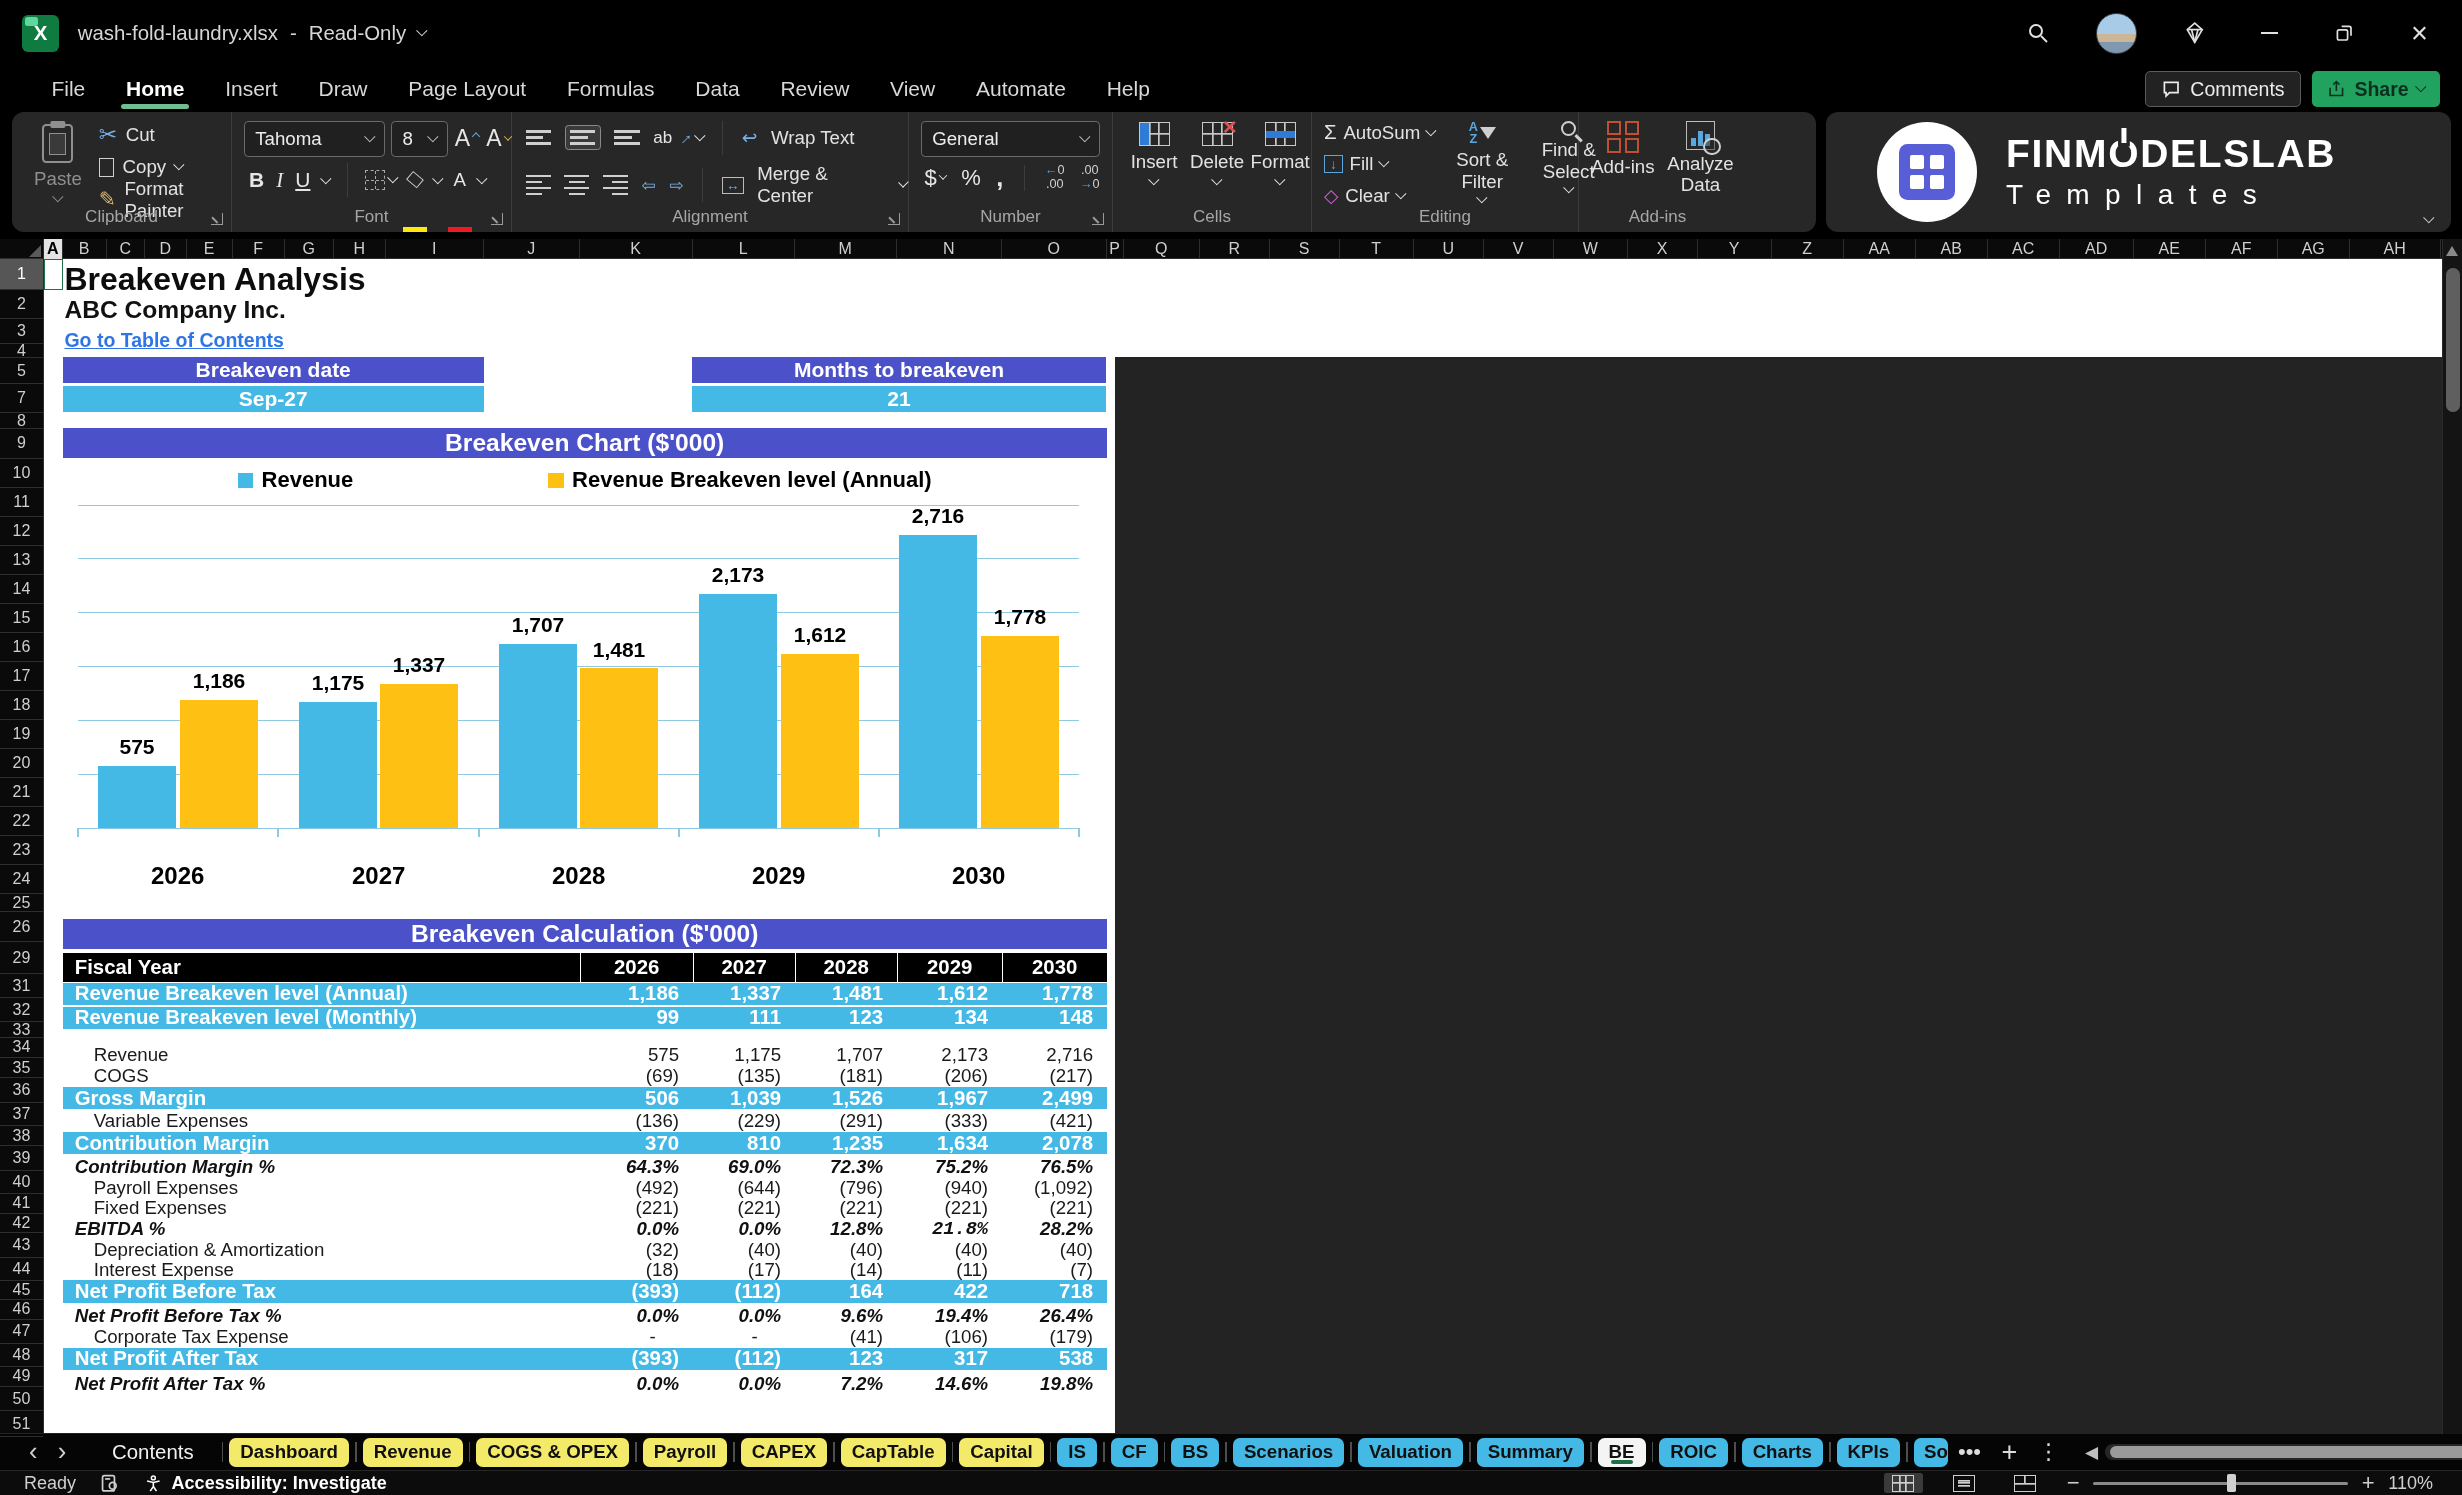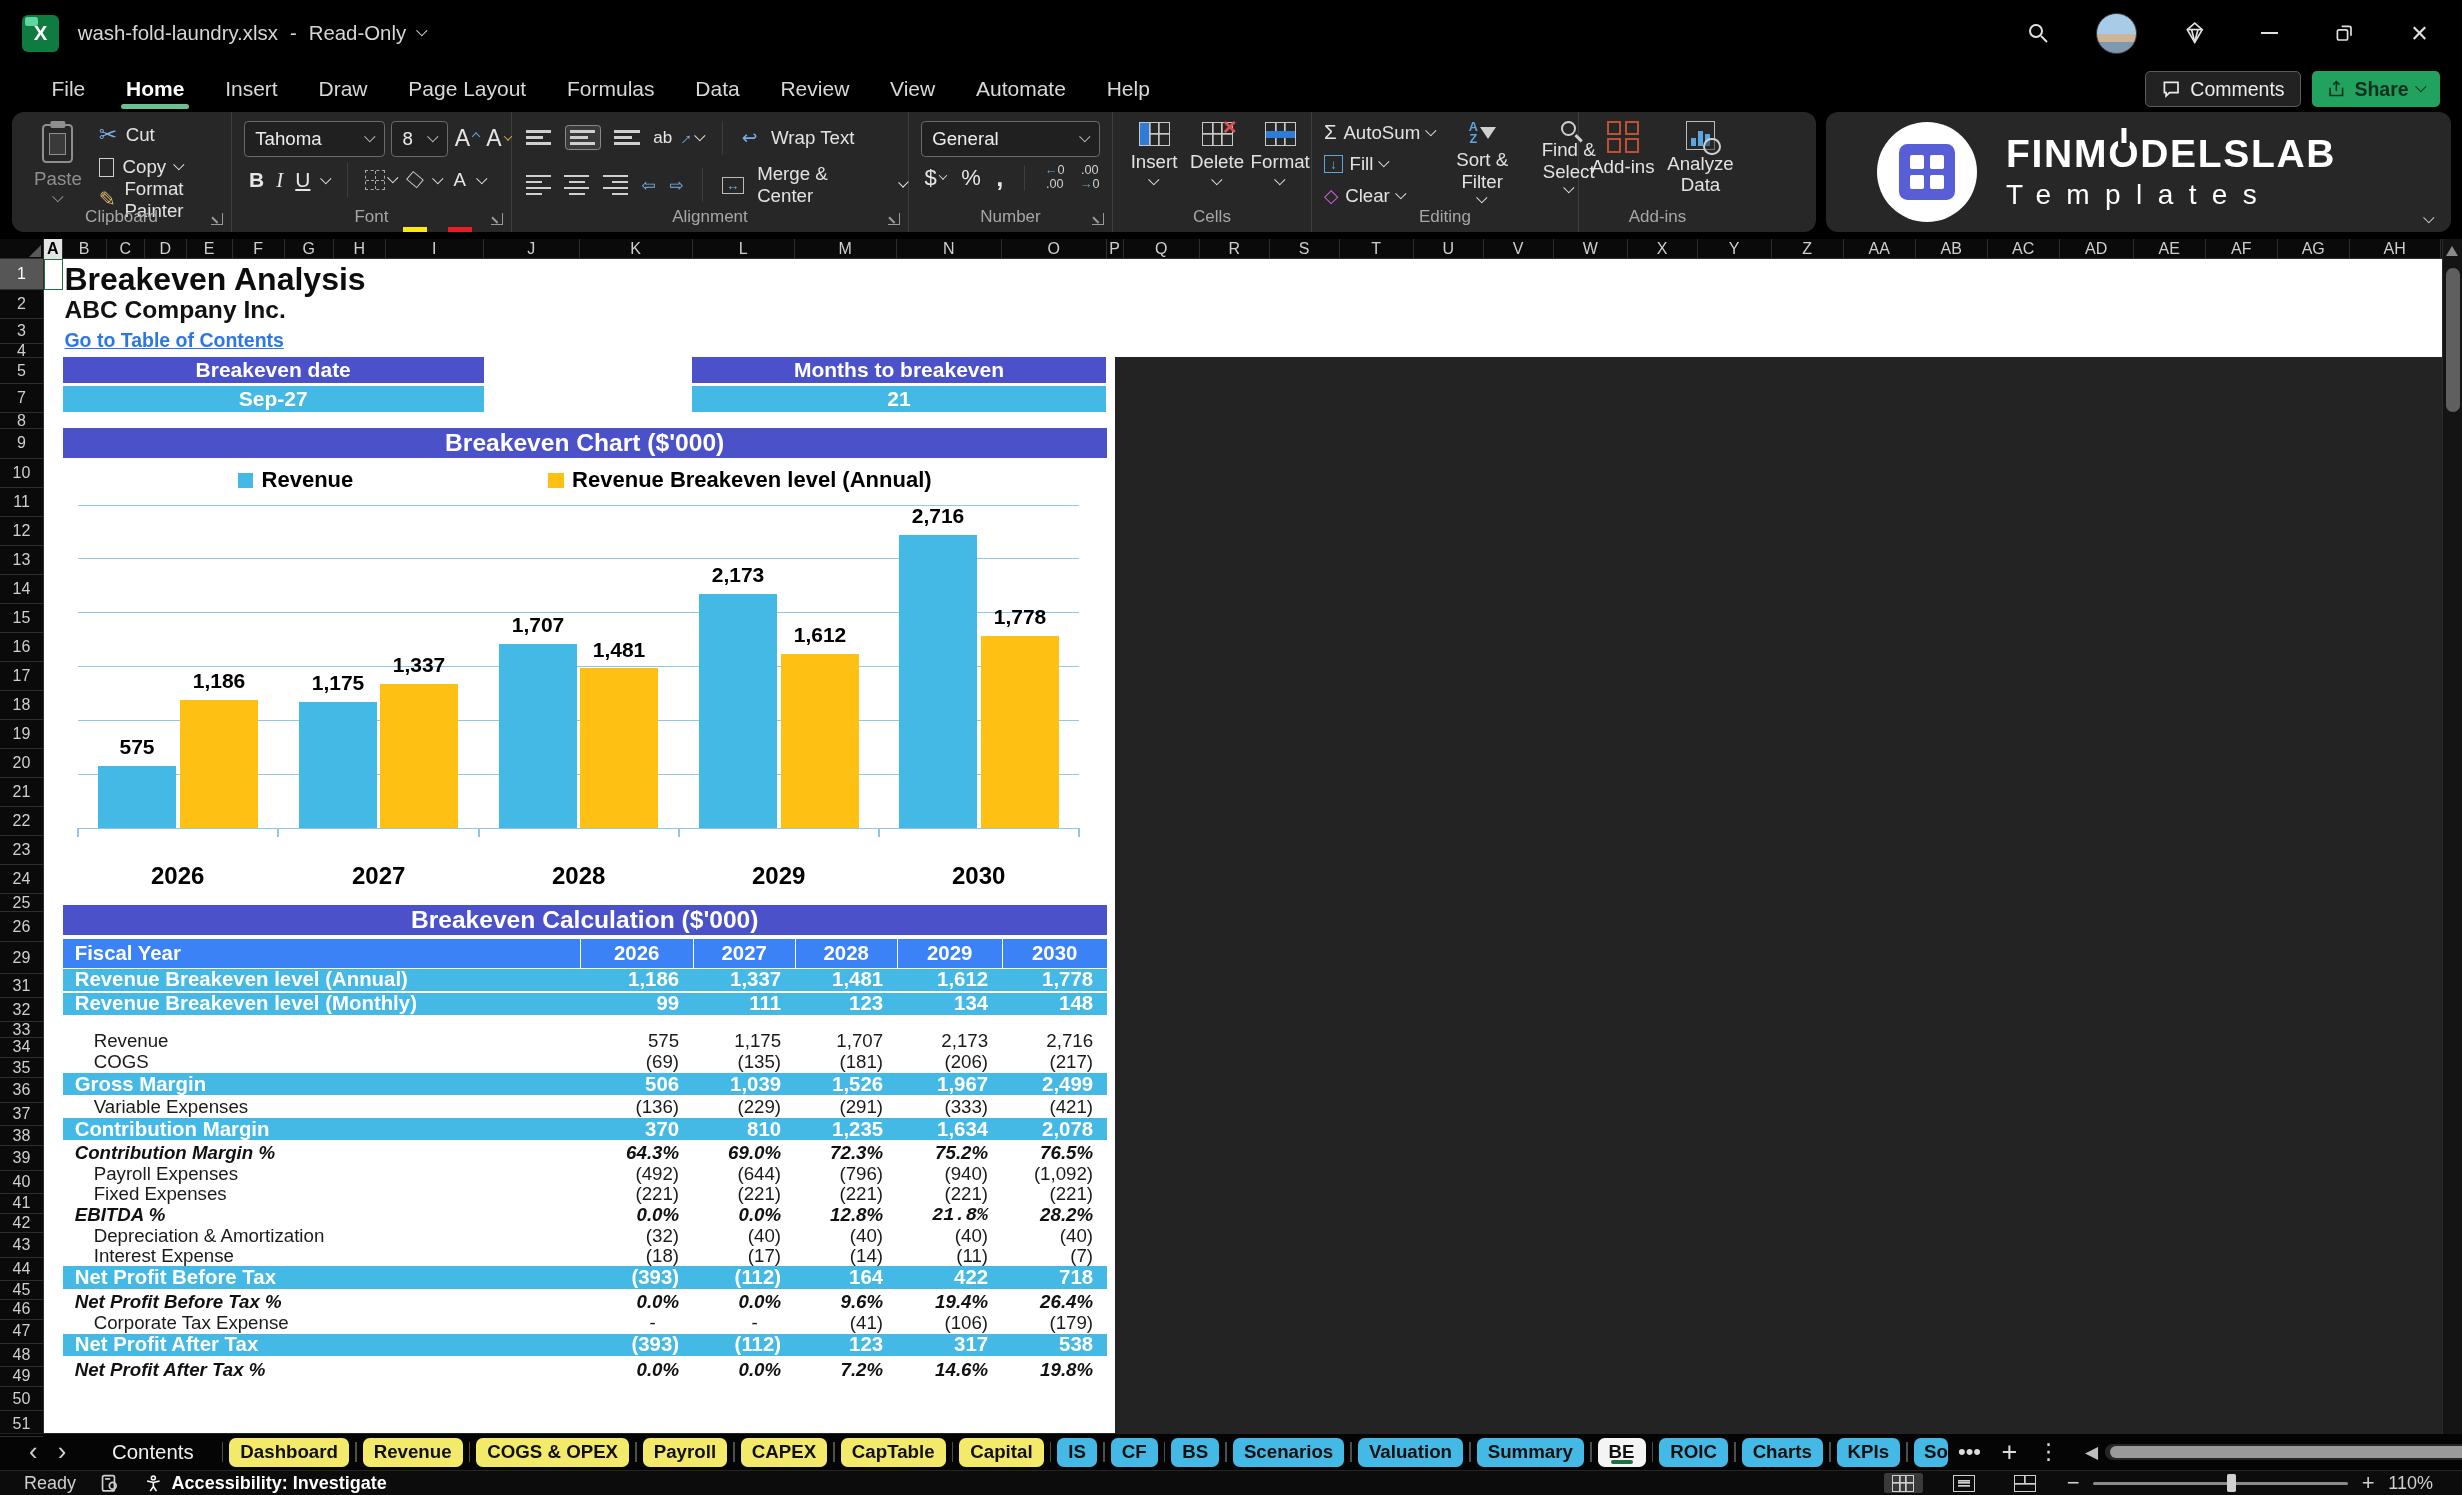--- a/index.html
+++ b/index.html
@@ -147,22 +147,22 @@
   .legend { position:absolute; top:39px; left:0; right:0; display:flex; justify-content:center; gap:195px; }
   .legend-item { display:flex; align-items:center; gap:8.5px; font-size:22px; font-weight:bold; color:#000; }
   .legend-item .sw { width:15.3px; height:15.3px; }
   .plot { position:absolute; left:15.3px; top:77px; width:1001px; height:323px; }
   .gridline { position:absolute; left:0; right:0; height:1.7px; background:#90C9E4; }
   .tick { position:absolute; width:1.7px; height:8.5px; background:#90C9E4; bottom:-8.5px; }
   .bar { position:absolute; bottom:0; width:78px; }
   .bar-label { position:absolute; transform:translateX(-50%); font-size:21px; font-weight:bold; color:#000; white-space:nowrap; }
   .year-label { position:absolute; top:434px; transform:translateX(-50%); font-size:24px; font-weight:bold; color:#000; }
 
-  .table-block { position:absolute; left:18.7px; top:646px; width:1044px; }
-  .fiscal-row { display:flex; height:29px; margin-top:3.4px; background:#3b82f6; }
+  .table-block { position:absolute; left:18.7px; top:660px; width:1044px; }
+  .fiscal-row { display:flex; height:29px; margin-top:3.4px; background:#000000; }
   .fiscal-row .flabel { flex:none; width:517px; display:flex; align-items:center; padding-left:12px; color:#fff; font-weight:bold; font-size:20.4px; }
   .fiscal-row .fyear { flex:none; display:flex; align-items:center; justify-content:center; color:#fff; font-weight:bold; font-size:20.4px; border-left:1.7px solid #fff; }
   .trow { display:flex; }
   .trow .tlabel { flex:none; width:517px; display:flex; align-items:center; }
   .trow .tcell { flex:none; display:flex; align-items:center; justify-content:flex-end; padding-right:13.6px; }
   .trow.band { background:#45B9E6; color:#fff; font-weight:bold; border-top:1.7px solid #fff; border-bottom:1.7px solid #fff; }
   .trow.band .tlabel { padding-left:12px; font-size:20.4px; }
   .trow.band .tcell { font-size:20.4px; }
   .trow.plain { color:#1a1a1a; }
   .trow.plain .tlabel { padding-left:31px; font-size:18.7px; }

